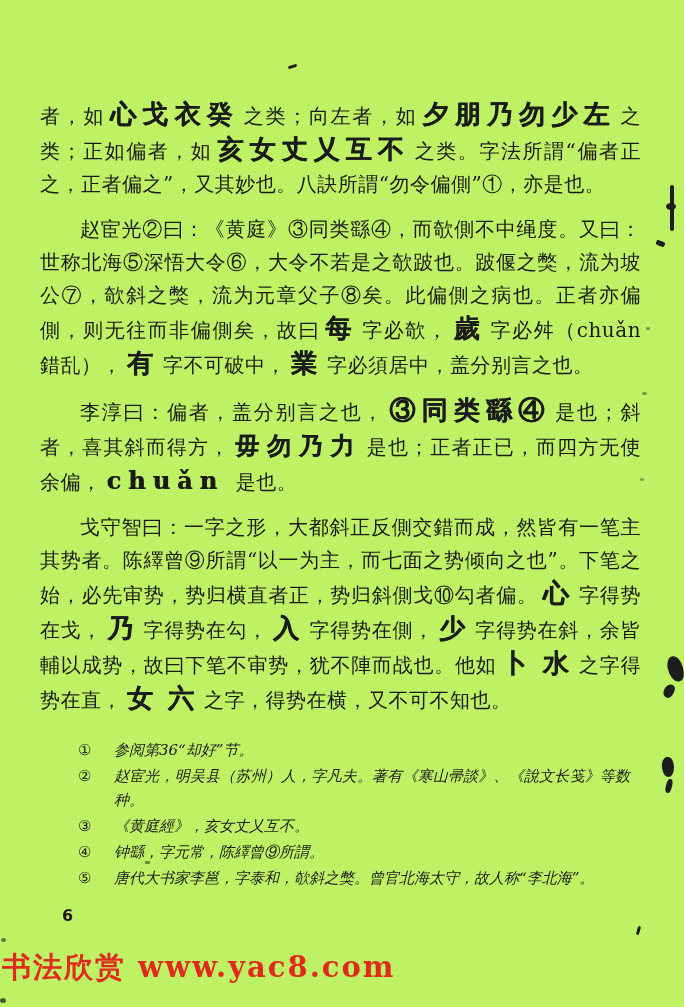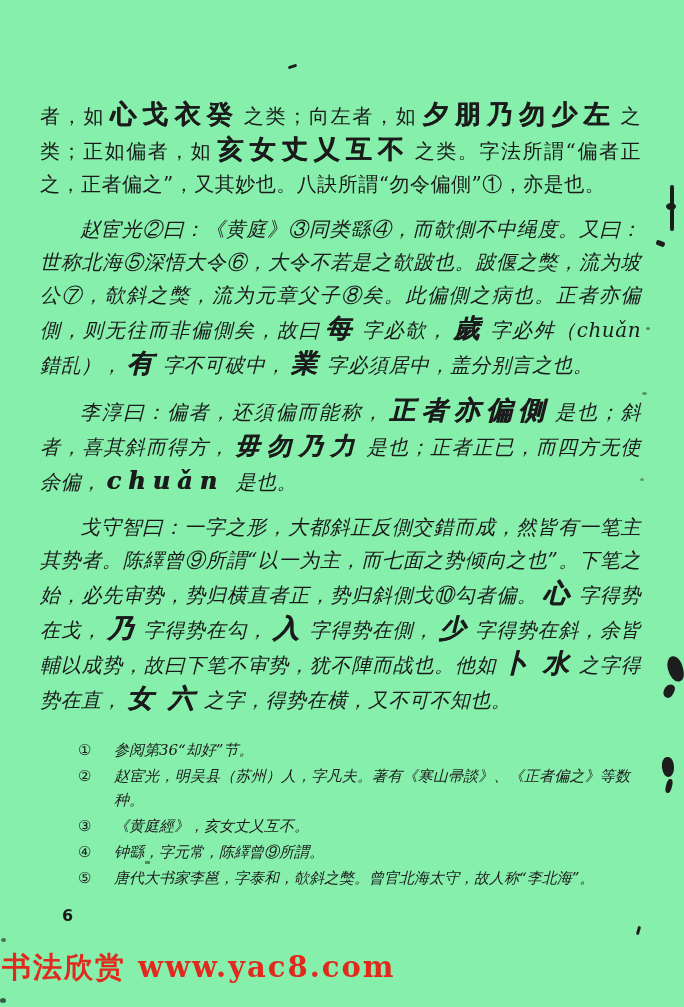--- a/index.html
+++ b/index.html
@@ -10,21 +10,21 @@
     overflow:hidden;
     font-family:"DejaVu Serif","Liberation Serif",serif;
     color:#1b1b1b;
   }
   .content{
     position:absolute;left:40px;top:98px;width:601px;
     font-size:20px;line-height:33px;
     text-align:justify;
   }
   .para{margin:0 0 12px 0;padding:0;}
-  .para.indent{text-indent:2em;font-style:italic;}
+  .para.indent{text-indent:2em;}
   .run{letter-spacing:0.5px;}
   .calli{
     font-weight:900;
     font-size:26px;
     letter-spacing:5px;
     padding:0 5px;
     white-space:nowrap;
     font-family:"DejaVu Serif",serif;
     text-shadow:0.6px 0.4px 0 #1b1b1b;
   }
@@ -63,37 +63,37 @@
   .a-blob2{left:662px;top:757px;width:12px;height:20px;border-radius:50% 40% 55% 45%;transform:rotate(-8deg);}
   .a-blob2b{left:666px;top:779px;width:6px;height:14px;border-radius:40%;transform:rotate(14deg);}
   .a-apostrophe{left:637px;top:926px;width:3px;height:9px;border-radius:2px;transform:rotate(16deg);}
   .a-left-speck1{left:1px;top:938px;width:5px;height:4px;opacity:.6;border-radius:50%;}
   .a-left-speck2{left:0px;top:998px;width:6px;height:5px;opacity:.7;border-radius:50%;}
   .a-fn-speck{left:145px;top:861px;width:5px;height:3px;opacity:.5;}
 </style>
 </head>
 <body>
 
-<div class="page" style="background: #86efac; color: rgb(27, 27, 27);">
+<div class="page" style="background: #bef264; color: rgb(27, 27, 27);">
 
   <div class="content">
       <p class="para"><span class="run">者，如</span><span class="calli">心戈衣癸</span><span class="run">之类；向左者，如</span><span class="calli">夕朋乃勿少左</span><span class="run">之类；正如偏者，如</span><span class="calli">亥女丈乂互不</span><span class="run">之类。字法所謂“偏者正之，正者偏之”，又其妙也。八訣所謂“勿令偏側”①，亦是也。</span></p>
       <p class="para indent"><span class="run">赵宦光②曰：《黄庭》③同类繇④，而欹側不中绳度。又曰：世称北海⑤深悟大令⑥，大令不若是之欹跛也。跛偃之獘，流为坡公⑦，欹斜之獘，流为元章父子⑧矣。此偏側之病也。正者亦偏側，则无往而非偏側矣，故曰</span><span class="calli">每</span><span class="run">字必欹，</span><span class="calli">歲</span><span class="run">字必舛（chuǎn 錯乱），</span><span class="calli">有</span><span class="run">字不可破中，</span><span class="calli">業</span><span class="run">字必須居中，盖分别言之也。</span></p>
-      <p class="para indent"><span class="run">李淳曰：偏者，还須偏而能称，</span><span class="calli">正者亦偏側</span><span class="run">是也；斜者，喜其斜而得方，</span><span class="calli calli-lg">毋勿乃力</span><span class="run">是也；正者正已，而四方无使余偏，</span><span class="calli calli-lg">chuǎn</span><span class="run"> 是也。</span></p>
+      <p class="para indent"><span class="run">李淳曰：偏者，盖分别言之也，</span><span class="calli">③同类繇④</span><span class="run">是也；斜者，喜其斜而得方，</span><span class="calli calli-lg">毋勿乃力</span><span class="run">是也；正者正已，而四方无使余偏，</span><span class="calli calli-lg">chuǎn</span><span class="run"> 是也。</span></p>
       <p class="para indent"><span class="run">戈守智曰：一字之形，大都斜正反側交錯而成，然皆有一笔主其势者。陈繹曾⑨所謂“以一为主，而七面之势倾向之也”。下笔之始，必先审势，势归横直者正，势归斜側戈⑩勾者偏。</span><span class="calli">心</span><span class="run">字得势在戈，</span><span class="calli">乃</span><span class="run">字得势在勾，</span><span class="calli">入</span><span class="run">字得势在側，</span><span class="calli">少</span><span class="run">字得势在斜，余皆輔以成势，故曰下笔不审势，犹不陣而战也。他如</span><span class="calli">卜</span><span class="calli">水</span><span class="run">之字得势在直，</span><span class="calli">女</span><span class="calli">六</span><span class="run">之字，得势在横，又不可不知也。</span></p>
     </div>
 
   <div class="footnotes">
       <div class="fn-row">
         <span class="fn-marker">①</span>
         <span class="fn-text">参阅第36“却好”节。</span>
       </div>
       <div class="fn-row">
         <span class="fn-marker">②</span>
-        <span class="fn-text">赵宦光，明吴县（苏州）人，字凡夫。著有《寒山帚談》、《正者偏之》等数种。</span>
+        <span class="fn-text">赵宦光，明吴县（苏州）人，字凡夫。著有《寒山帚談》、《說文长笺》等数种。</span>
       </div>
       <div class="fn-row">
         <span class="fn-marker">③</span>
         <span class="fn-text">《黄庭經》，亥女丈乂互不。</span>
       </div>
       <div class="fn-row">
         <span class="fn-marker">④</span>
         <span class="fn-text">钟繇，字元常，陈繹曾⑨所謂。</span>
       </div>
       <div class="fn-row">

